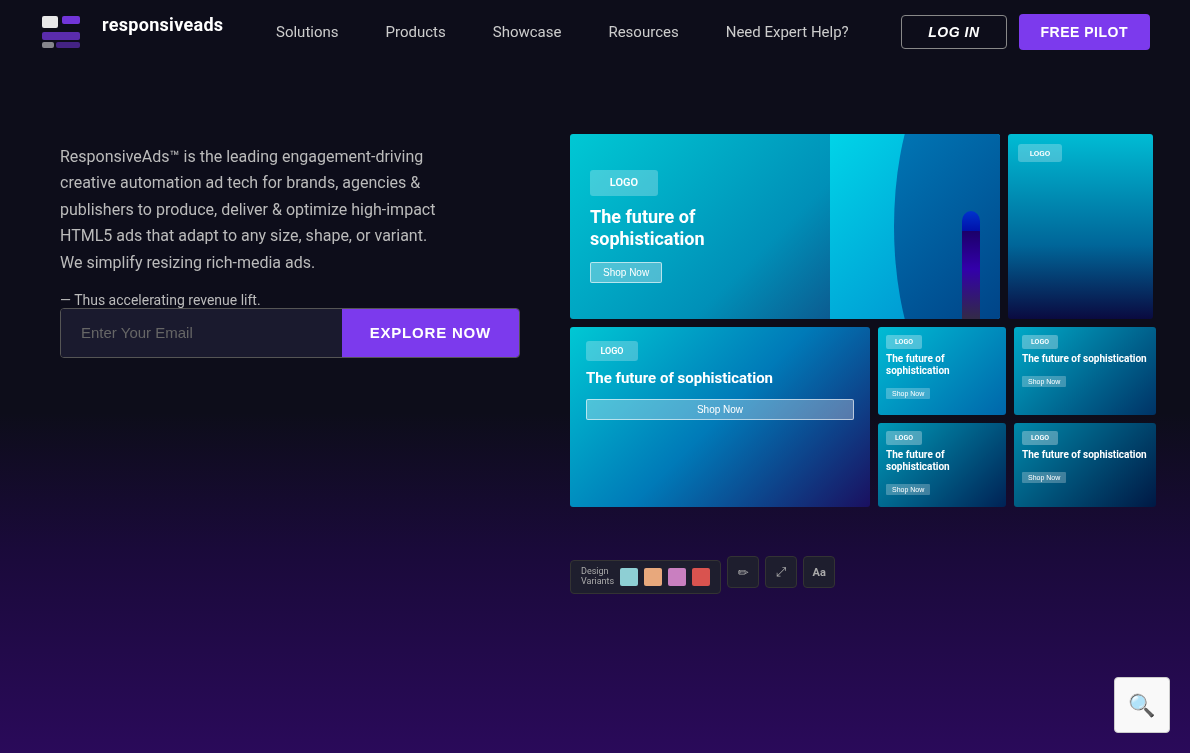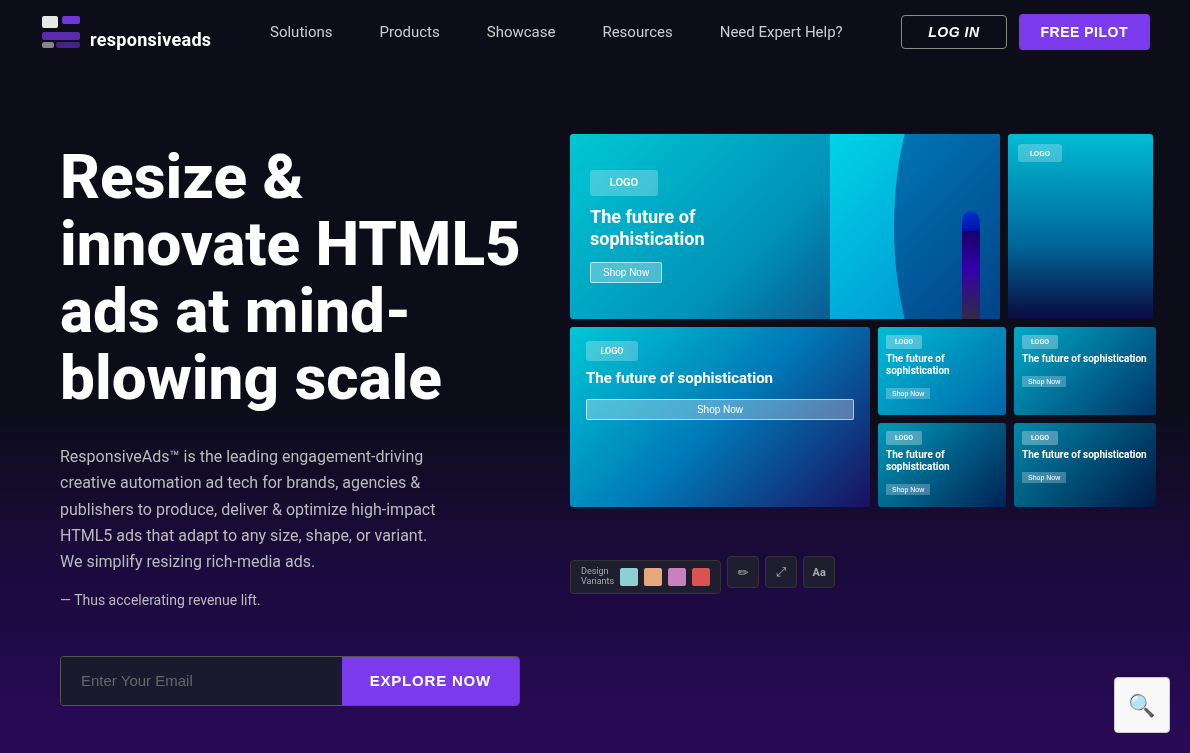--- a/index.html
+++ b/index.html
@@ -31,22 +31,22 @@
       justify-content: space-between;
       padding: 0 40px;
       height: 64px;
       background: #0d0d1a;
       position: relative;
       z-index: 10;
     }
 
     .nav-logo {
       display: flex;
-      align-items: flex-end;
-      gap: 8px;
+      align-items: flex-start;
+      gap: 20px;
     }
 
     .logo-icon {
       width: 42px;
       height: 36px;
     }
 
     .logo-text {
       font-size: 18px;
       font-weight: 400;
@@ -129,21 +129,20 @@
       font-size: 16px;
       line-height: 1.65;
       color: #bbb;
       max-width: 380px;
       margin-bottom: 16px;
     }
 
     .hero-tagline {
       font-size: 14px;
       color: #bbb;
-      margin-bottom: 48px;
     }
 
     .hero-cta {
       display: flex;
       align-items: stretch;
       width: 460px;
       border-radius: 4px;
       overflow: hidden;
       border: 1.5px solid #555;
     }
@@ -497,21 +496,20 @@
   </div>
 
   <div class="nav-actions">
     <button class="btn-login">LOG IN</button>
     <button class="btn-free-pilot">FREE PILOT</button>
   </div>
 </nav>
 
 <section class="hero">
   <div class="hero-left">
-    <h1 class="hero-heading">Resize &amp; innovate HTML5 ads at mind-blowing scale</h1>
     <p class="hero-description">ResponsiveAds™ is the leading engagement-driving creative automation ad tech for brands, agencies &amp; publishers to produce, deliver &amp; optimize high-impact HTML5 ads that adapt to any size, shape, or variant. We simplify resizing rich-media ads.</p>
     <p class="hero-tagline">— Thus accelerating revenue lift.</p>
     <div class="hero-cta">
       <input class="email-input" type="email" placeholder="Enter Your Email" style="">
       <button class="btn-explore">EXPLORE NOW</button>
     </div>
   </div>
 
   <div class="hero-right">
     <div class="ad-showcase">

